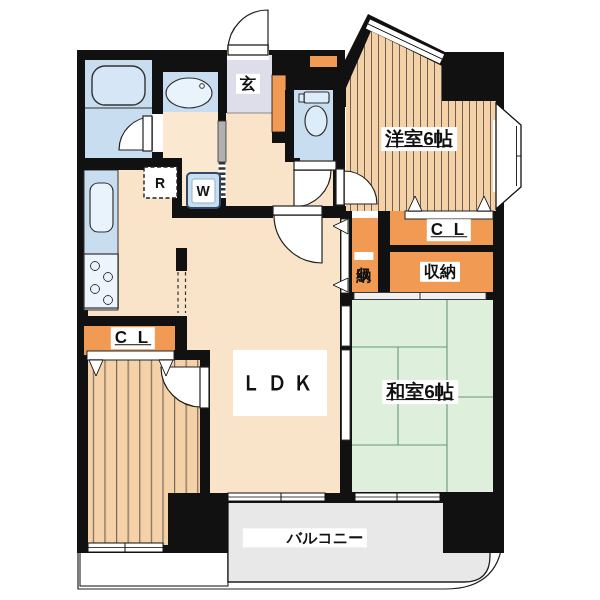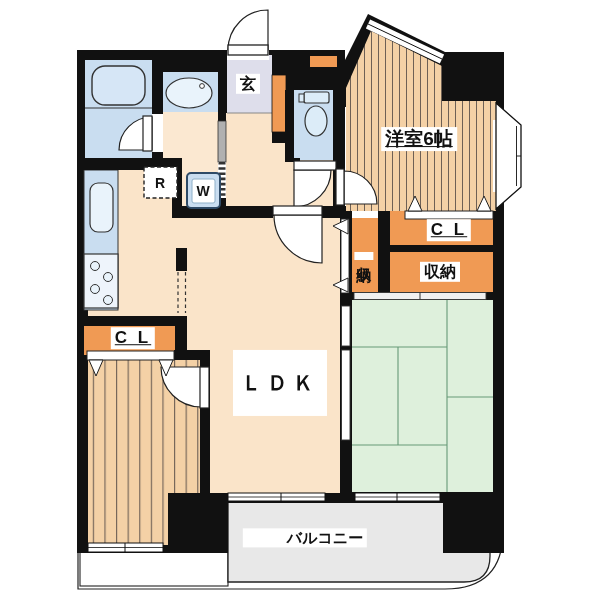--- a/index.html
+++ b/index.html
@@ -231,17 +231,18 @@
 </svg>
 
 <div class="lbl fs16" style="left:248px;top:84px;">玄</div>
 <div class="lbl fs19" style="left:419px;top:139px;">洋室6帖</div>
 <div class="lbl fs17" style="left:449px;top:230px;">C L</div>
 <div class="lbl fs15 vert" style="left:364px;top:256px;">収納</div>
 <div class="lbl fs16" style="left:440px;top:272px;">収納</div>
 <div class="lbl" style="left:280px;top:356px;padding:21px 8px;margin-top:27px;">
   <div class="ldk-main">ＬＤＫ</div>
 </div>
+<div class="lbl fs19" style="left:420px;top:392px;">和室6帖</div>
 <div class="lbl fs17" style="left:133px;top:338px;">C L</div>
 <div class="lbl fs15" style="left:305px;top:538px;">バルコニー</div>
 <div class="lbl fs14 nobg" style="left:160px;top:183px;">R</div>
 <div class="lbl fs14 nobg" style="left:203px;top:191px;">W</div>
 </div>
 
 </body></html>

